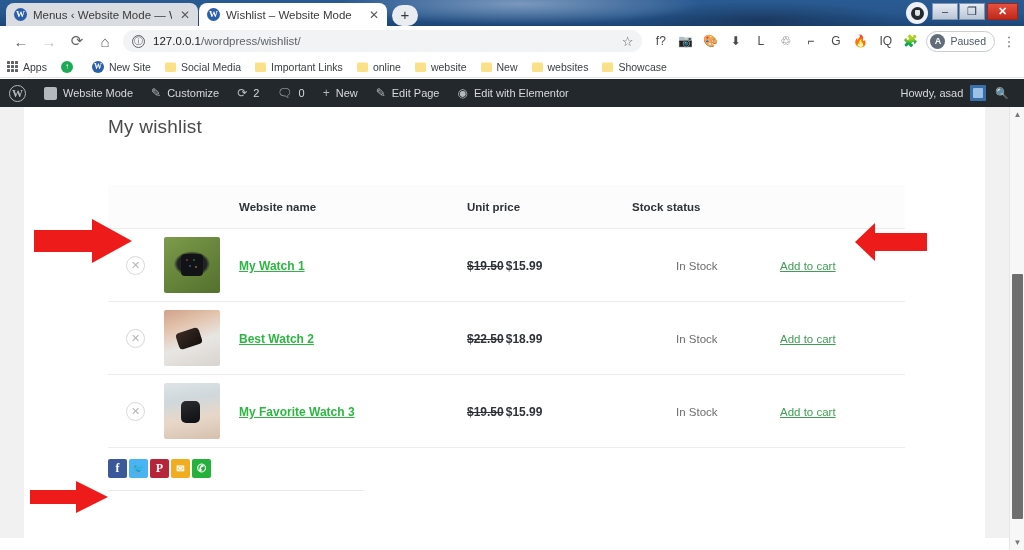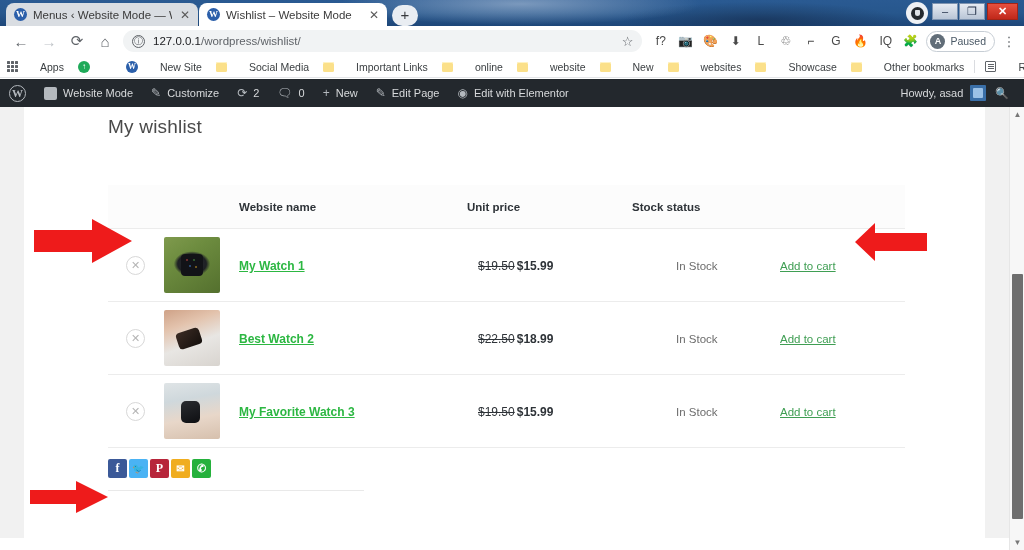--- a/index.html
+++ b/index.html
@@ -133,21 +133,21 @@
   .paused-pill .ptext { font-size: 10.5px; color: #4b5966; }
   .kebab { width: 22px; height:26px; display:flex; align-items:center; justify-content:center; color:#5f6368; font-size:13px; }
 
   
   .bookmarks {
     position: absolute; top: 56px; left: 0; width: 1024px; height: 22px;
     background: #ffffff; display: flex; align-items: center;
     font-size: 10.5px; color: #3c4043;
     border-bottom: 1px solid #e3e5e8;
   }
-  .bm { display: flex; align-items: center; gap: 22px; padding: 0 7px; height: 20px; white-space: nowrap; }
+  .bm { display: flex; align-items: center; gap: 5px; padding: 0 7px; height: 20px; white-space: nowrap; }
   .bm .folder {
     width: 11px; height: 10px; background: #fbe08a;
     border-radius: 1.5px; flex: none;
     box-shadow: inset 0 1px 0 #fff3c4;
   }
   .grid-icon {
     width: 11px; height: 11px; flex:none;
     display: grid; grid-template-columns: repeat(3,3px); grid-template-rows: repeat(3,3px); gap: 1px;
   }
   .grid-icon i { background: #5f6368; border-radius: .5px; }
@@ -267,21 +267,21 @@
     content:""; position:absolute; left:17px; top:18px; width:19px; height:22px;
     border-radius:5px;
     background: linear-gradient(160deg,#2a2c30,#0e0f12);
   }
 
   .prod-link {
     font-size: 12px; font-weight: bold; color: #2cb742;
     text-decoration: underline; white-space: nowrap;
   }
   .price-old {
-    font-size: 12px; color: #2e3338; text-decoration: line-through; font-weight: normal; margin-left: 11px;
+    font-size: 12px; color: #2e3338; text-decoration: line-through; font-weight: bold;
   }
   .price-new { font-size: 12px; color: #2e3338; font-weight: bold; margin-left: 2px; }
   .stock { font-size: 11.5px; color: #6d6d6d; margin-left: 44px; }
   .cart-link {
     font-size: 11.5px; color: #3f9e53; text-decoration: underline; white-space: nowrap;
   }
 
   .share-label {
     margin-top: 33px; font-size: 14.5px; color: #5a5a5a;
   }
@@ -426,35 +426,20 @@
     </div>
     <div class="bm">
       <span class="folder"></span>
       <span>websites</span>
     </div>
     <div class="bm">
       <span class="folder"></span>
       <span>Showcase</span>
     </div>
 
-    <div class="bm-right">
-      <div class="bm">
-        <span class="folder"></span>
-        <span>Other bookmarks</span>
-      </div>
-      <span class="bm-sep"></span>
-      <div class="bm">
-        <span class="readlist-icon">
-            <i></i>
-            <i></i>
-            <i></i>
-          </span>
-        <span>Reading list</span>
-      </div>
-    </div>
   </div>
 
   <div class="adminbar">
     <div class="ab-item">
       <span class="wp-logo">W</span>
     </div>
     <div class="ab-item">
       <span class="sq-icon"></span>
       <span>Website Mode</span>
     </div>

